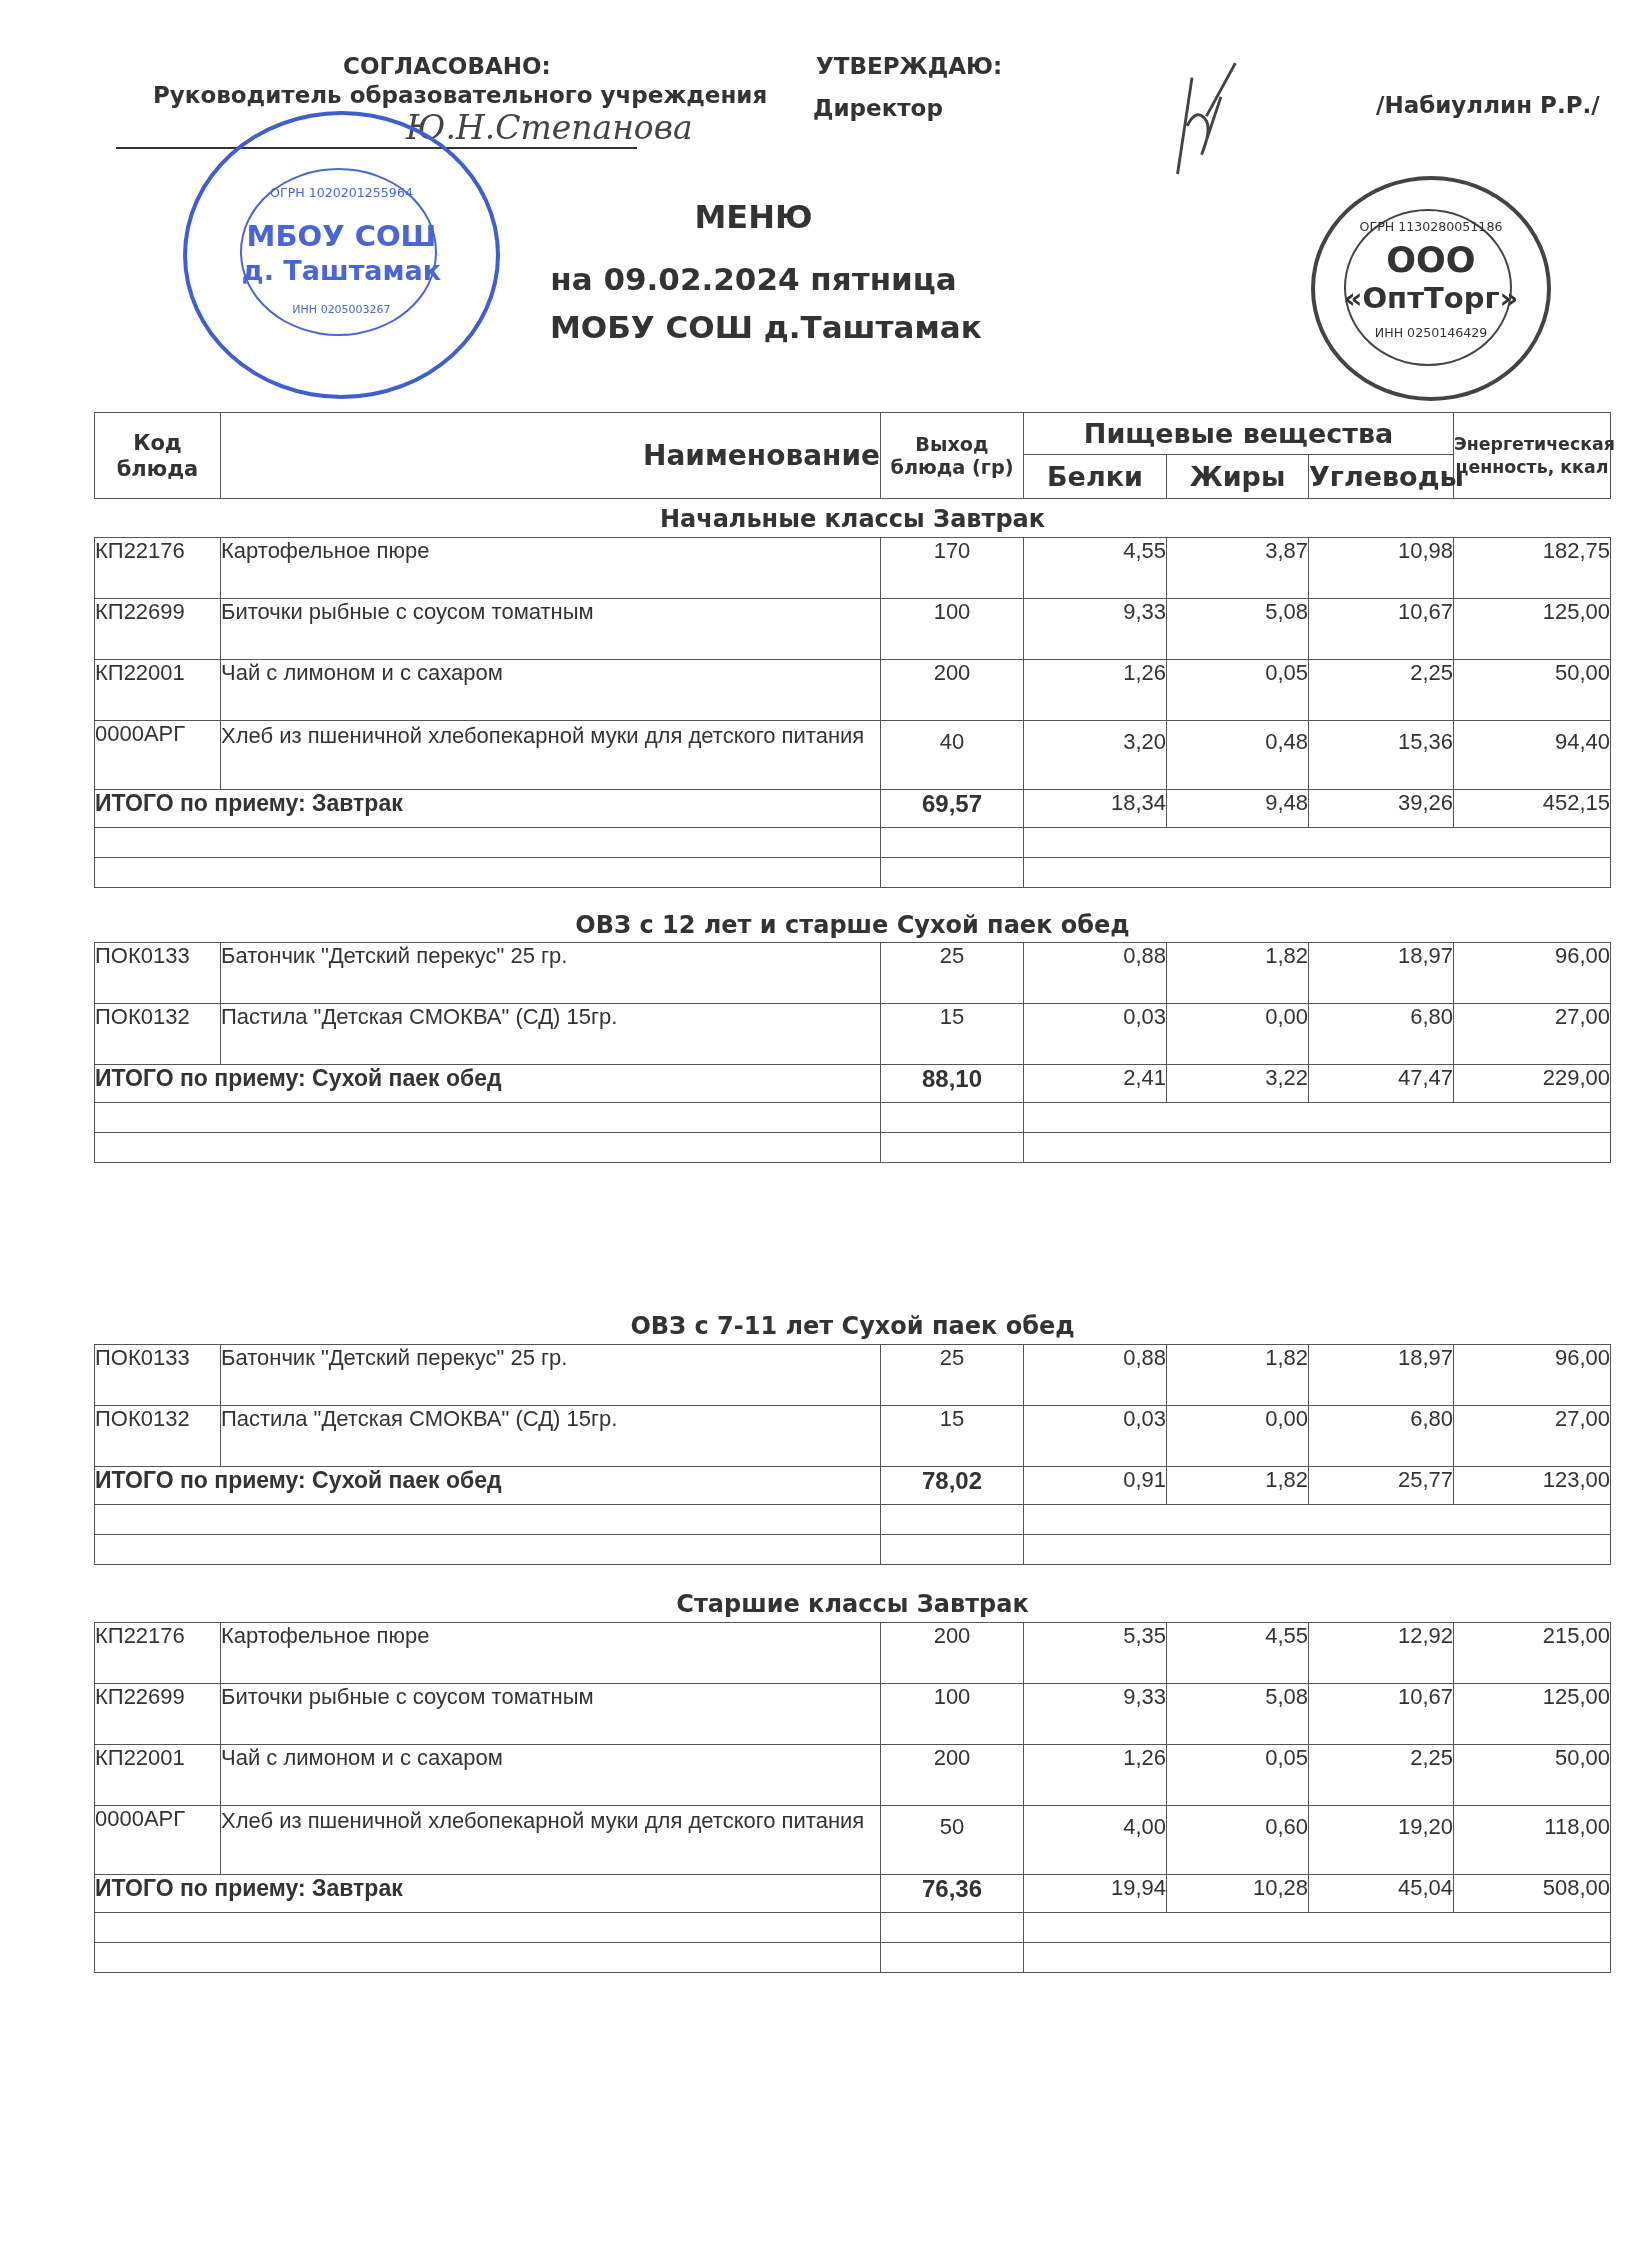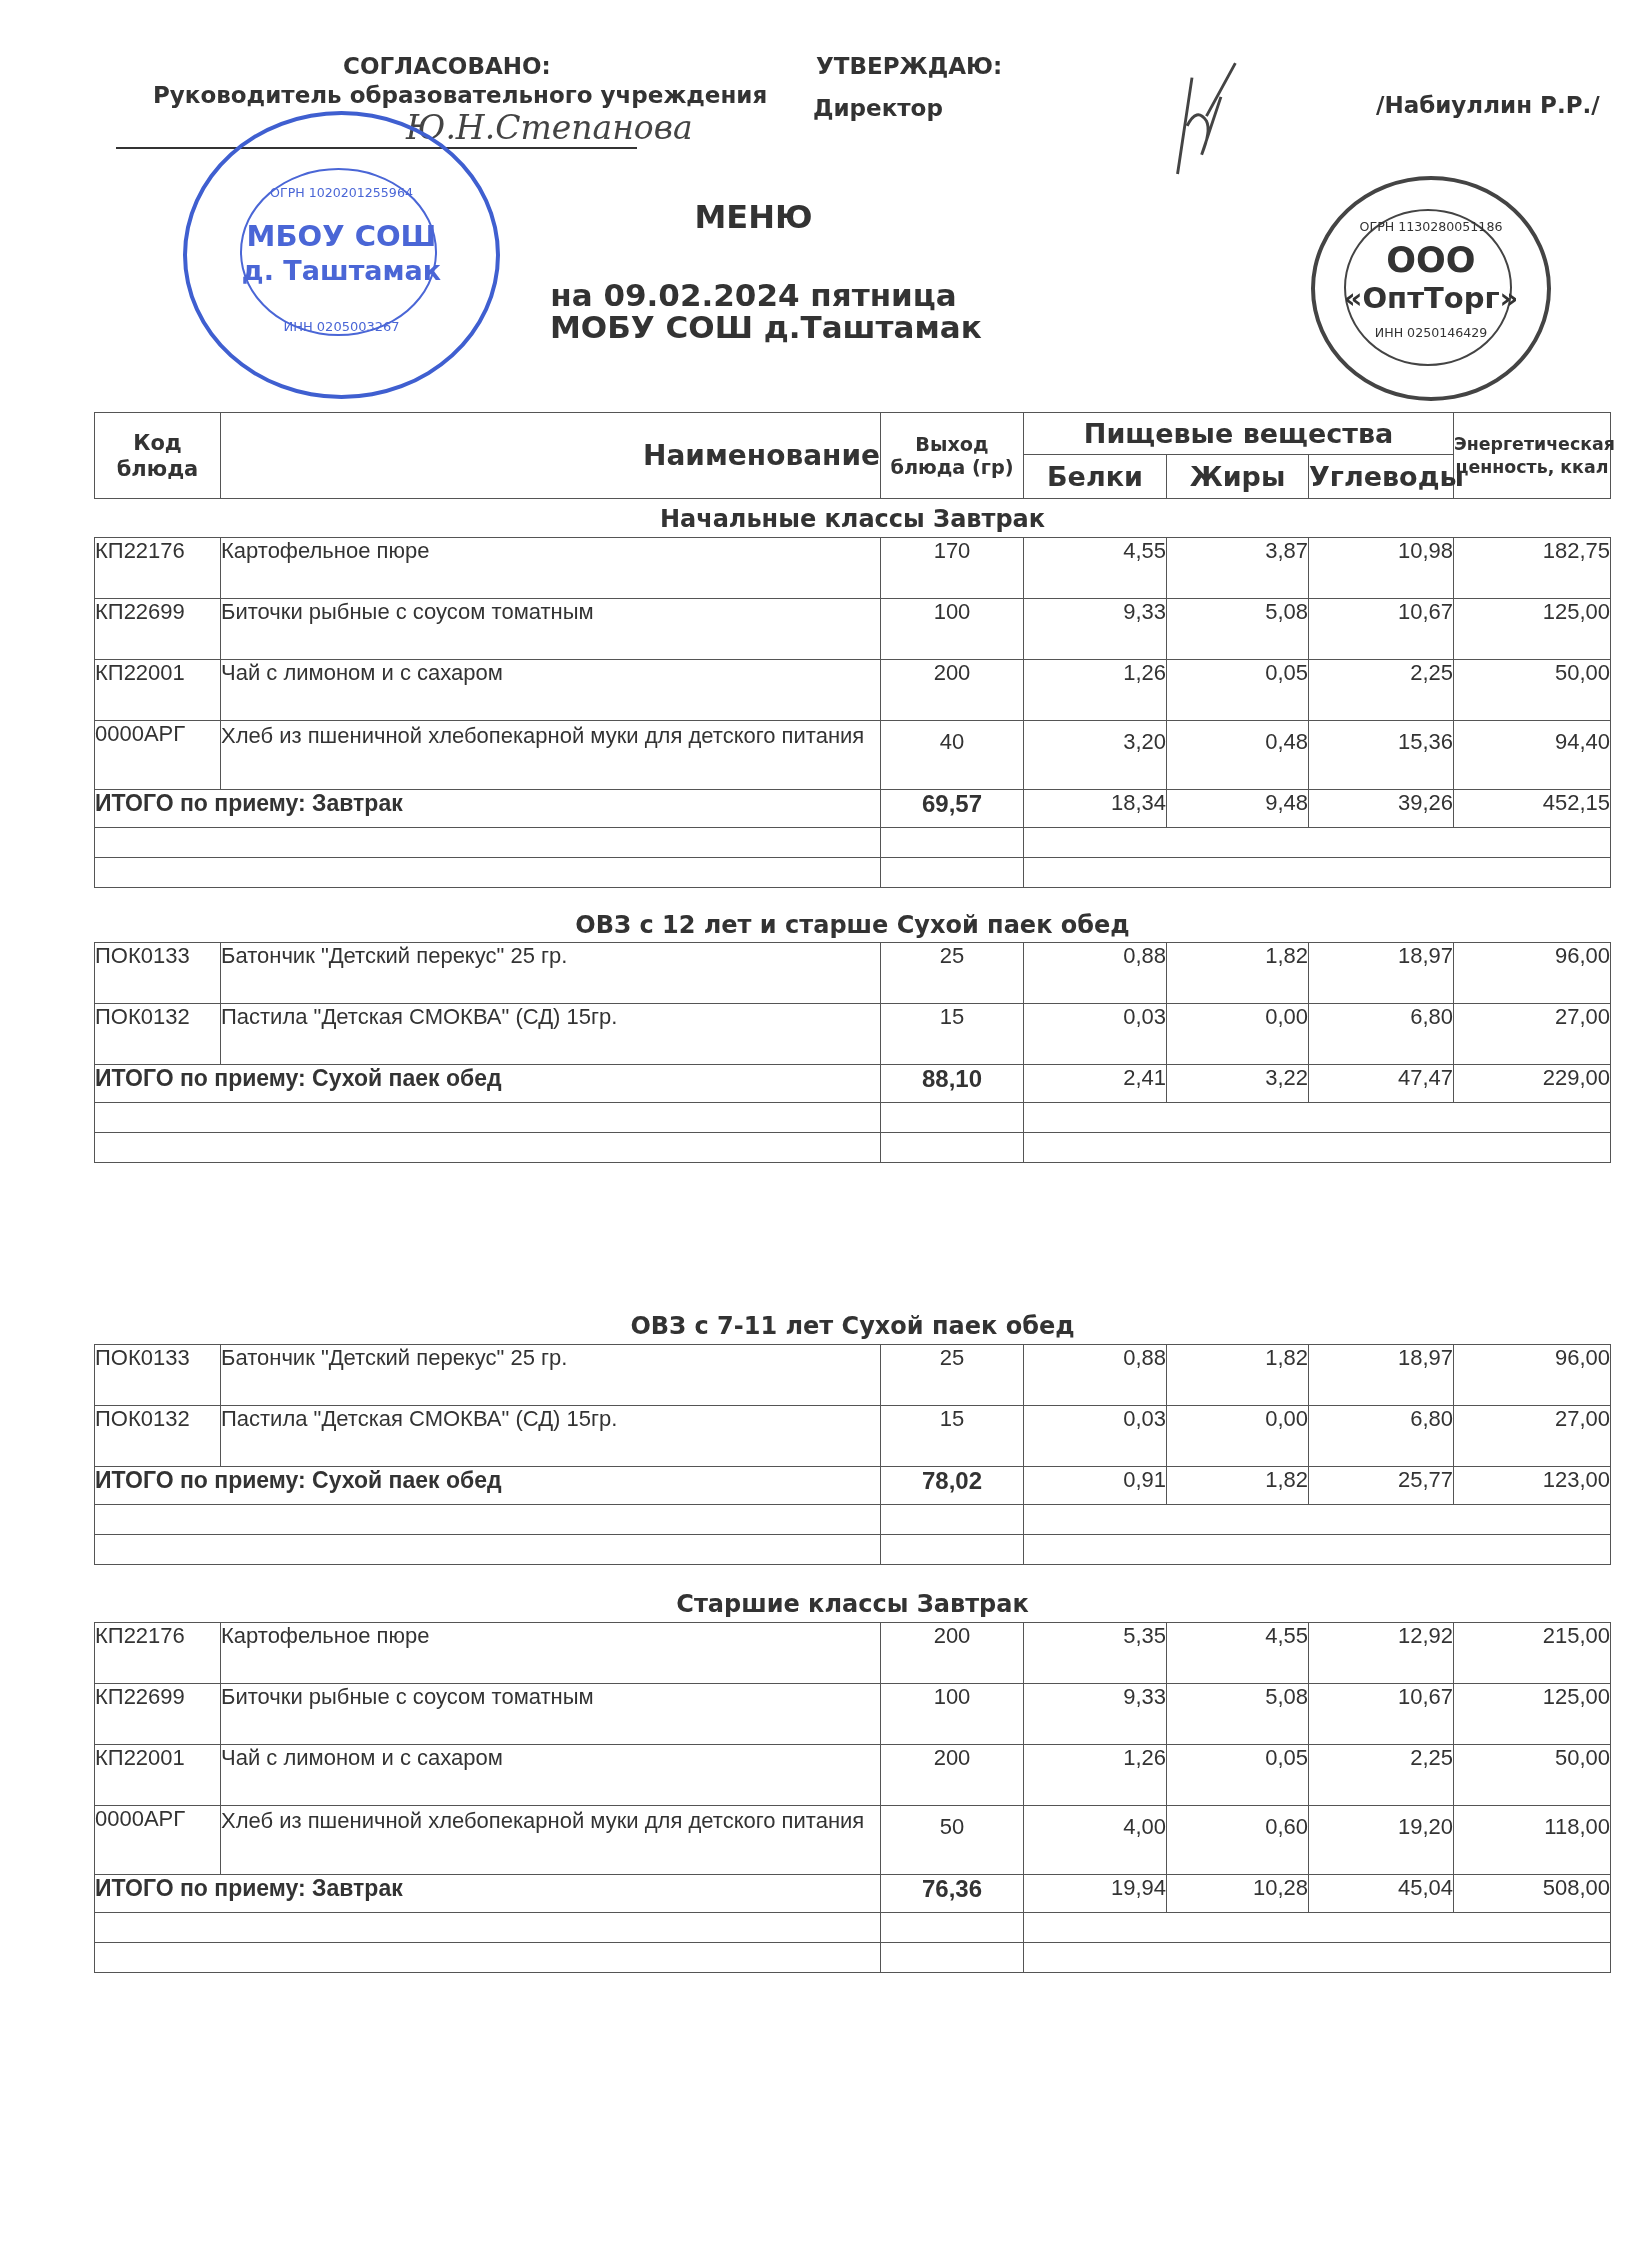--- a/index.html
+++ b/index.html
@@ -58,33 +58,33 @@
 <svg class="abs" style="left:1139px; top:58px;" width="106" height="126" viewBox="0 0 110 130">
   <path d="M40 120 L55 20 M50 70 Q60 50 70 65 Q75 75 65 100 M70 60 L100 5 M65 100 L85 40" stroke="#444" stroke-width="3" fill="none"></path>
 </svg>
 <div class="abs hdr-text" style="left:1376px; top:92px;">/Набиуллин Р.Р./</div>
 
 <div class="stamp stamp-blue" style="left:183px; top:111px; width:309px; height:280px;">
   <div class="inner" style="left:53px; top:53px; width:193px; height:164px;"></div>
   <div class="center" style="top:104px; font-size:29px;">МБОУ СОШ</div>
   <div class="center" style="top:140px; font-size:27px;">д. Таштамак</div>
   <div class="center" style="top:70px; font-size:12.6px; font-weight:normal;">ОГРН 1020201255964</div>
-  <div class="center" style="top:188px; font-size:13px; font-weight:normal;margin-top:16px;">ИНН 0205003267</div>
+  <div class="center" style="top:188px; font-size:11px; font-weight:normal;">ИНН 0205003267</div>
 </div>
 
 <div class="stamp stamp-black" style="left:1311px; top:176px; width:232px; height:217px;">
   <div class="inner" style="left:29px; top:29px; width:164px; height:153px;"></div>
   <div class="center" style="top:60px; font-size:35px;">ООО</div>
   <div class="center" style="top:101px; font-size:29px;">«ОптТорг»</div>
   <div class="center" style="top:39px; font-size:12.6px; font-weight:normal;">ОГРН 1130280051186</div>
   <div class="center" style="top:145px; font-size:12.6px; font-weight:normal;">ИНН 0250146429</div>
 </div>
 
 <div class="abs title" style="left:628px; top:198px; width:251px; font-size:32px;">МЕНЮ</div>
-<div class="abs title" style="left:541px; top:261px; width:425px; font-size:31px;margin-top:16px;">на 09.02.2024  пятница</div>
+<div class="abs title" style="left:541px; top:261px; width:425px; font-size:31px;">на 09.02.2024  пятница</div>
 <div class="abs title" style="left:550px; top:309px; width:415px; font-size:31px;">МОБУ СОШ д.Таштамак</div>
 
 <div class="tbl" style="top:412px;">
   <table class="menu">
     <colgroup>
       <col class="col-code">
         <col class="col-name">
         <col class="col-yield">
         <col class="col-b">
         <col class="col-f">

